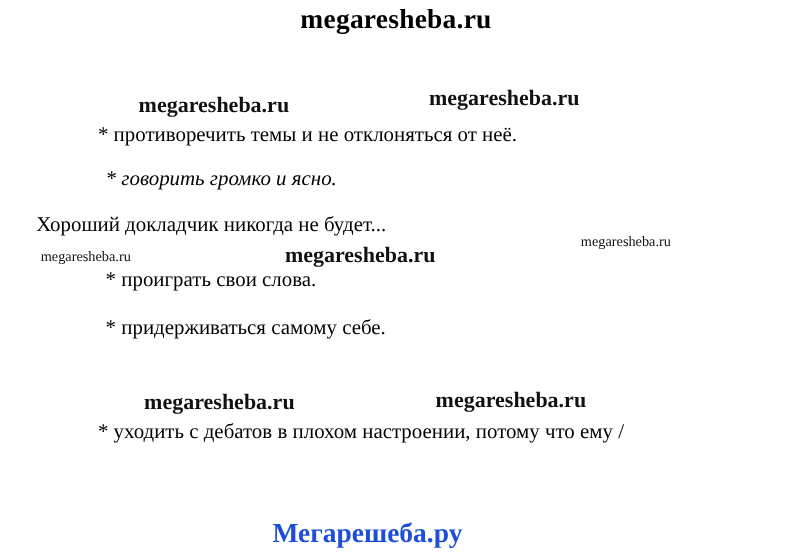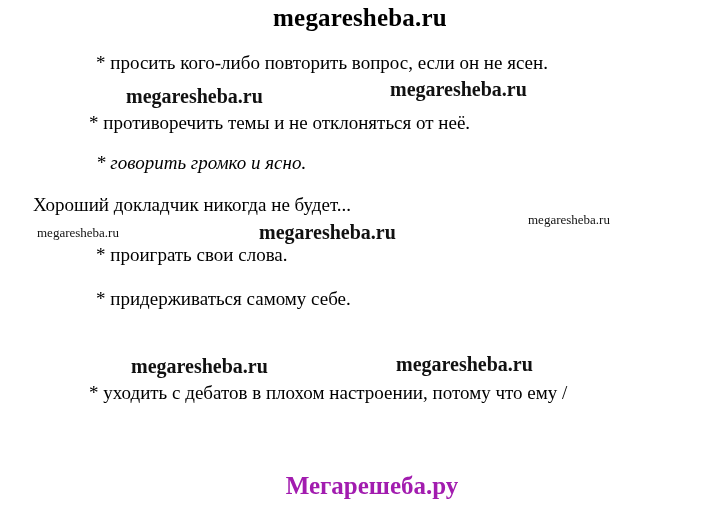--- a/index.html
+++ b/index.html
@@ -34,22 +34,21 @@
   }
   .wm-bottom {
     position: absolute;
     top: 472px;
     left: 0;
     width: 668px;
     text-align: center;
     font-family: "Liberation Serif", serif;
     font-weight: bold;
     font-size: 25px;
-    color: #a21caf;
-    margin-left: 38px;
+    color: #1d4ed8;
   }
   .line {
     position: absolute;
     font-family: "Liberation Serif", serif;
     font-size: 19px;
     color: #000000;
     white-space: pre;
   }
   .wm {
     position: absolute;
@@ -65,21 +64,20 @@
     font-size: 13px;
   }
 </style>
 </head>
 <body>
 
 <div class="page">
 
   <div class="wm-top">megaresheba.ru</div>
 
-  <div class="line" style="left:96px; top:52px;">* просить кого-либо повторить вопрос, если он не ясен.</div>
 
   <div class="wm big" style="left:126px; top:85px;">megaresheba.ru</div>
   <div class="wm big" style="left:390px; top:78px;">megaresheba.ru</div>
 
   <div class="line" style="left:89px; top:112px;">* противоречить темы и не отклоняться от неё.</div>
 
   <div class="line" style="left:96px; top:152px;font-style:italic;">* говорить громко и ясно.</div>
 
   <div class="line" style="left:33px; top:194px;">Хороший докладчик никогда не будет...</div>
 

